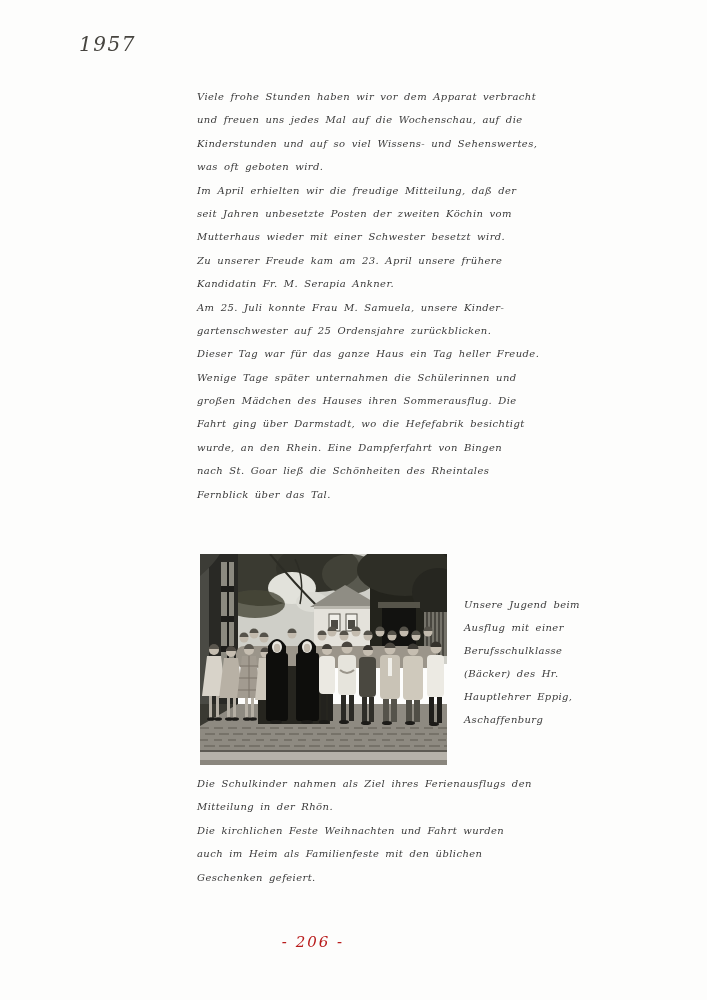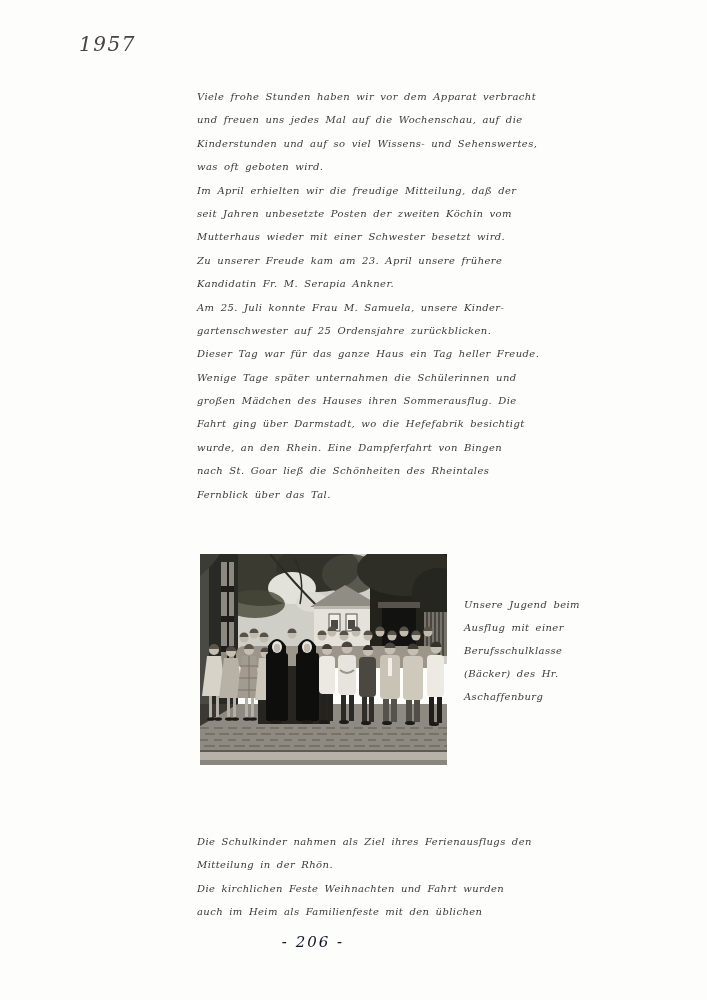--- a/index.html
+++ b/index.html
@@ -12,25 +12,25 @@
   .year {
     position:absolute; left:79px; top:32px;
     font-style:italic; font-size:20px; letter-spacing:1.5px; color:#46443f;
   }
   .main-text { position:absolute; left:197px; top:85px; width:440px; }
   .main-text .line { height:23.4px; line-height:23.4px; white-space:nowrap; }
   .photo-frame { position:absolute; left:200px; top:554px; width:247px; height:211px; }
   .photo-frame svg { display:block; width:247px; height:211px; }
   .caption { position:absolute; left:464px; top:553px; width:190px;margin-top:40px; }
   .caption .line { height:23.1px; line-height:23.1px; white-space:nowrap; }
-  .bottom-text { position:absolute; left:197px; top:830px; width:440px; }
+  .bottom-text { position:absolute; left:197px; top:772px; width:440px; }
   .bottom-text .line { height:23.4px; line-height:23.4px; white-space:nowrap; }
   .page-number {
     position:absolute; left:0; top:933px; width:626px; text-align:center;
-    font-style:italic; font-size:15px; letter-spacing:2px; color:#0f172a;
+    font-style:italic; font-size:15px; letter-spacing:2px; color:#b91c1c;
   }
 </style>
 </head>
 <body>
 
 <div class="page">
 
   <div class="year">1957</div>
 
   <div class="main-text script">
@@ -239,25 +239,27 @@
         <rect x="0" y="206" width="247" height="5" fill="#8a867d"></rect>
       </g>
     </svg>
   </div>
 
   <div class="caption script">
     <div class="line">Unsere Jugend beim</div>
     <div class="line">Ausflug mit einer</div>
     <div class="line">Berufsschulklasse</div>
     <div class="line">(Bäcker) des Hr.</div>
+    <div class="line">Hauptlehrer Eppig,</div>
     <div class="line">Aschaffenburg</div>
   </div>
 
   <div class="bottom-text script">
     <div class="line">Die Schulkinder nahmen als Ziel ihres Ferienausflugs den</div>
     <div class="line">Mitteilung in der Rhön.</div>
     <div class="line">Die kirchlichen Feste Weihnachten und Fahrt wurden</div>
     <div class="line">auch im Heim als Familienfeste mit den üblichen</div>
+    <div class="line">Geschenken gefeiert.</div>
   </div>
 
   <div class="page-number">- 206 -</div>
 
 </div>
 
 </body></html>

